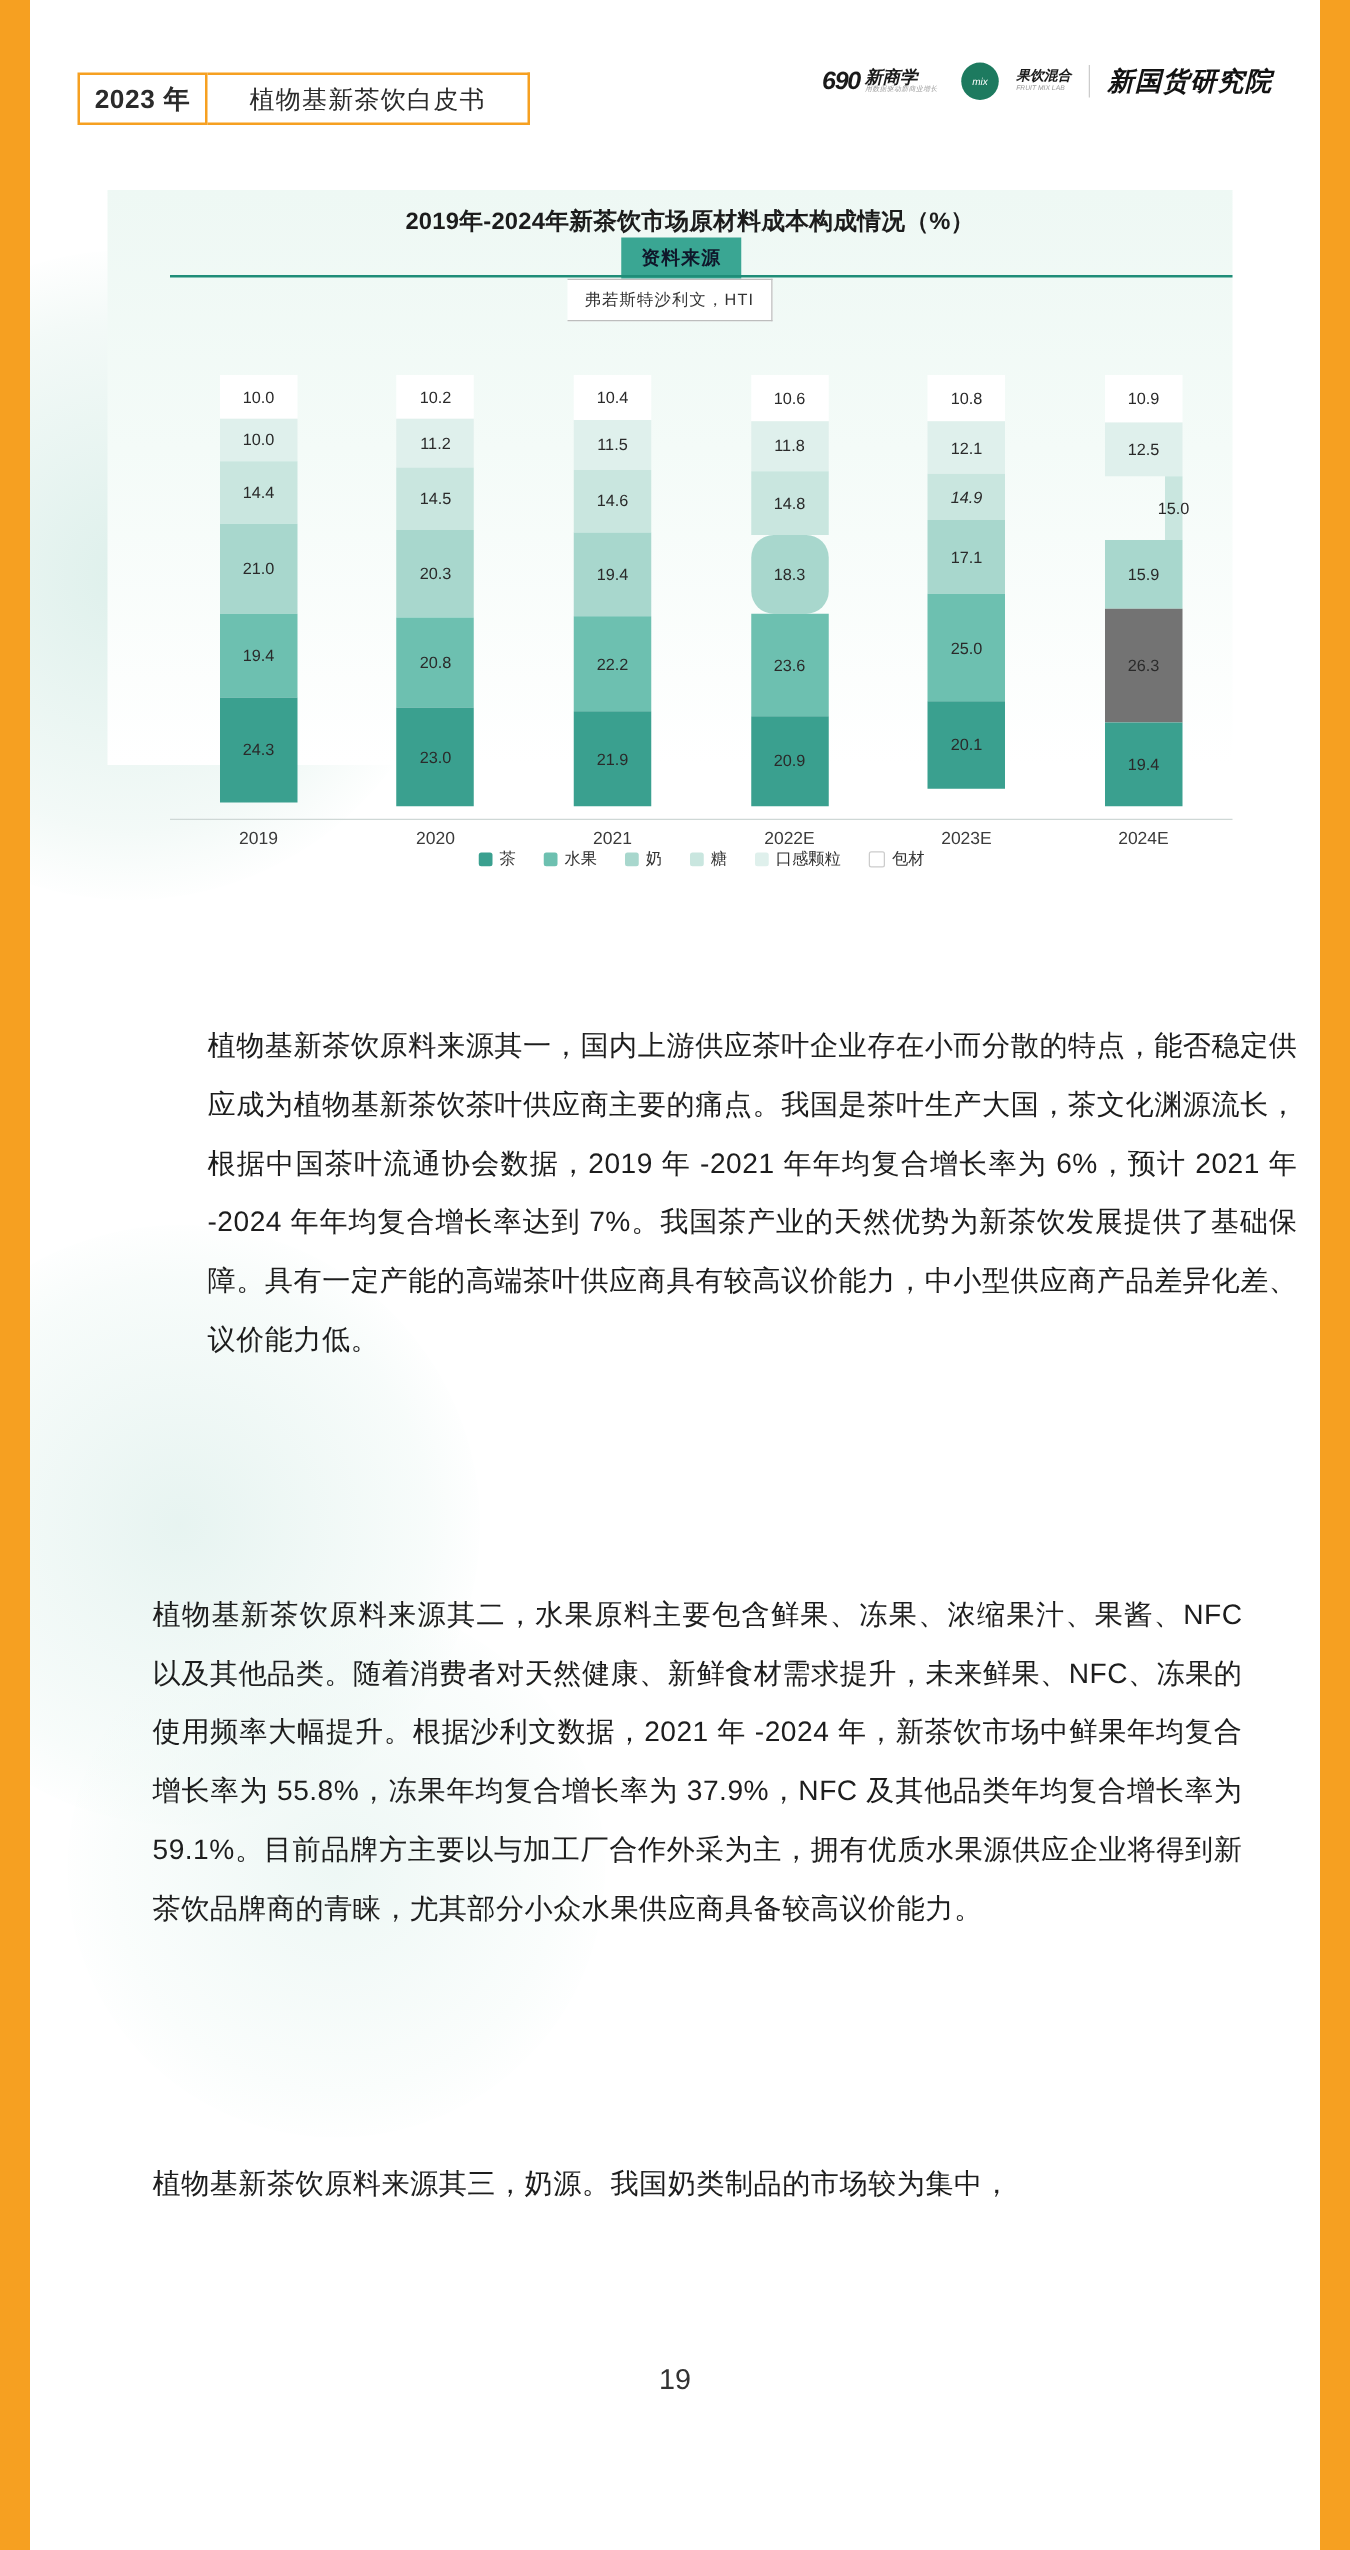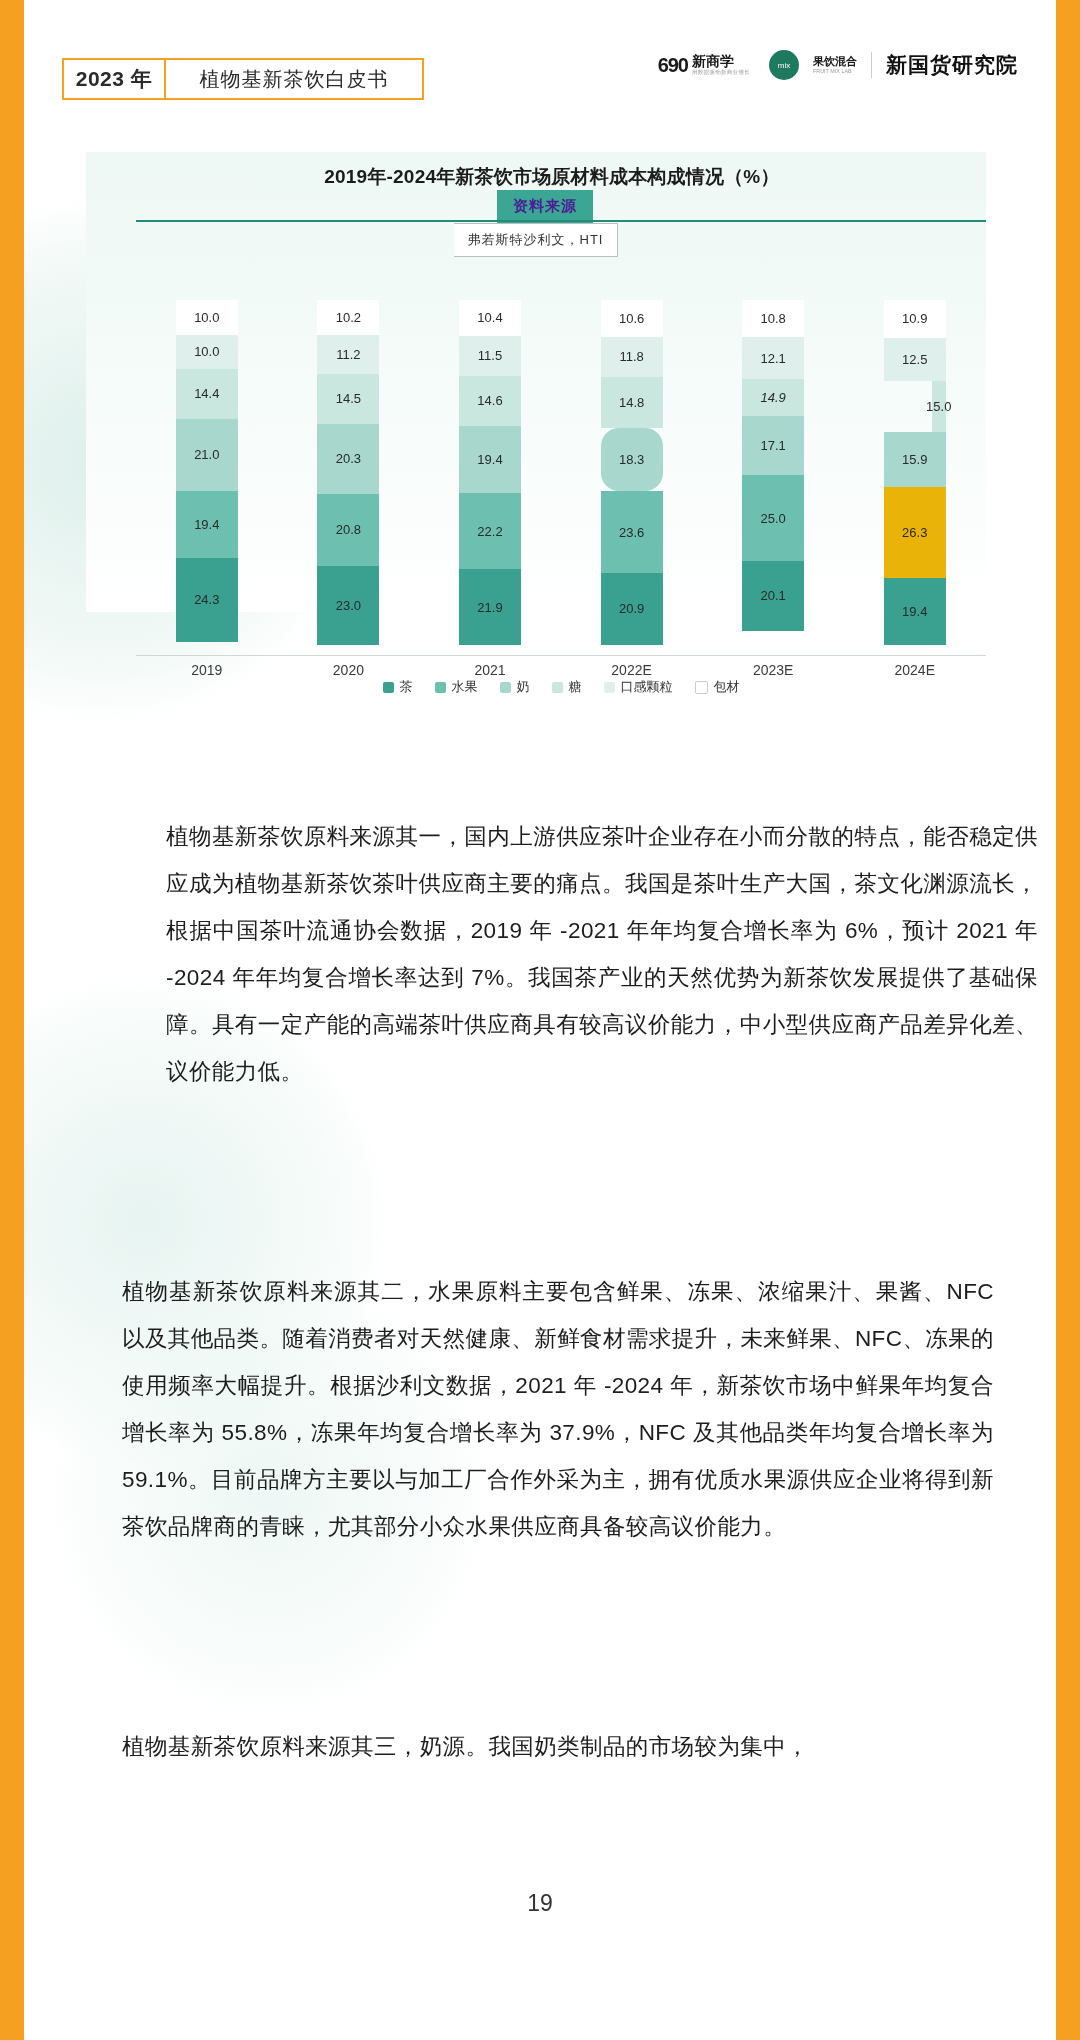--- a/index.html
+++ b/index.html
@@ -97,20 +97,21 @@
     font-size: 20px;
     color: #2b2b2b;
     letter-spacing: 1px;
   }
   .brands {
     position: absolute;
     right: 38px; top: 50px;
     display: flex;
     align-items: center;
     gap: 14px;
+    font-style: italic;
   }
   .brand-690 {
     display: flex;
     align-items: flex-start;
     gap: 4px;
   }
   .brand-690 .b-num {
     font-size: 20px;
     font-weight: bold;
     color: #1a1a1a;
@@ -189,21 +190,21 @@
   .chart-title {
     font-size: 19px;
     font-weight: bold;
     color: #1c1c1c;
     letter-spacing: 0.2px;
     padding-left: 32px;
   }
   .src-tag {
     margin-left: 18px;
     background: #3aa693;
-    color: #4c1d95;
+    color: #0f172a;
     font-size: 15px;
     font-weight: bold;
     padding: 7px 16px;
     letter-spacing: 1px;
   }
   .src-val {
     border: 1px solid #bdbdbd;
     border-left: none;
     font-size: 13px;
     color: #333333;
@@ -483,21 +484,21 @@
               </div>
               <div class="seg" style="height: 43.125px; background: rgb(223, 240, 236);">
                 <span>12.5</span>
               </div>
               <div class="seg" style="height: 51.75px; background: rgb(201, 230, 223); margin-left: 48px;">
                 <span>15.0</span>
               </div>
               <div class="seg" style="height: 54.855px; background: rgb(168, 215, 205);">
                 <span>15.9</span>
               </div>
-              <div class="seg" style="height: 90.735px; background: #eab308;">
+              <div class="seg" style="height: 90.735px; background: #737373;">
                 <span>26.3</span>
               </div>
               <div class="seg" style="height: 66.93px; background: rgb(58, 160, 143);">
                 <span>19.4</span>
               </div>
             </div>
           </div>
         </div>
       <div class="axis-line"></div>
       <div class="xlabels" id="xlabels">

